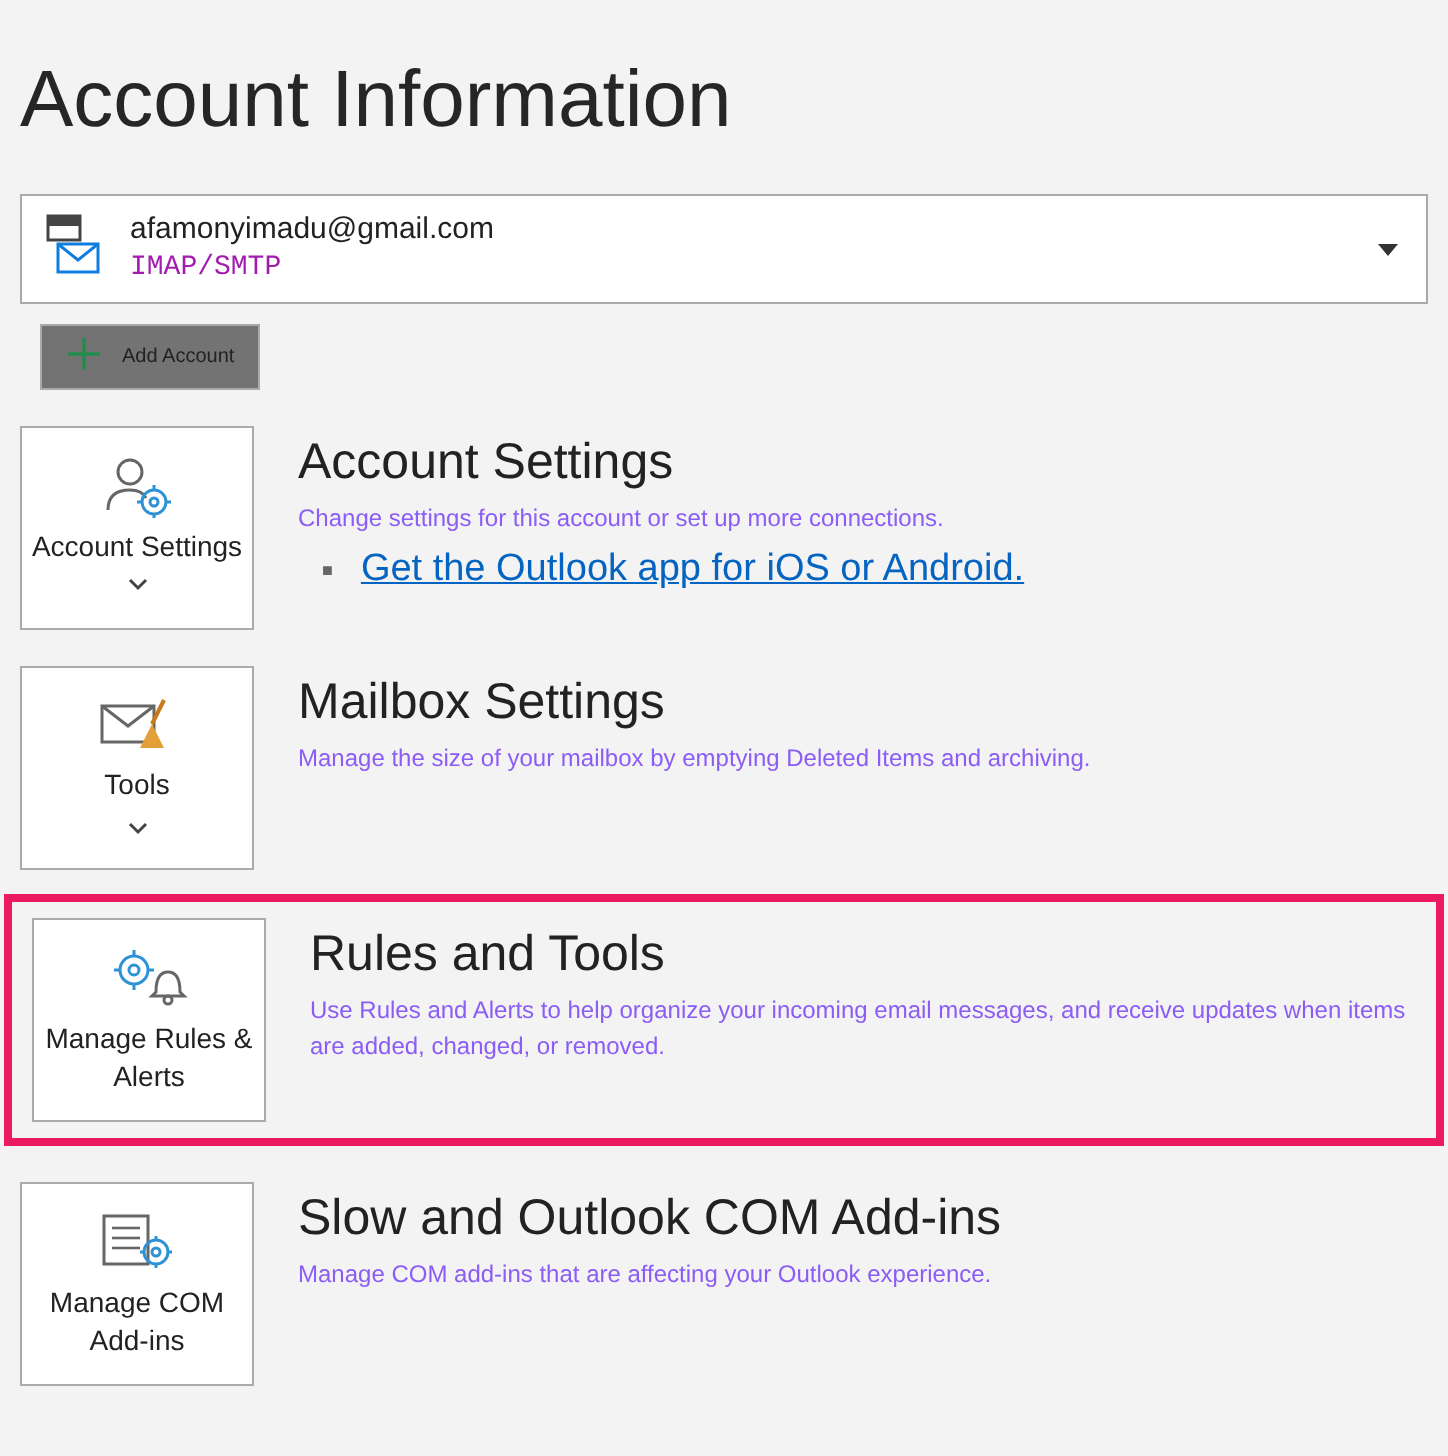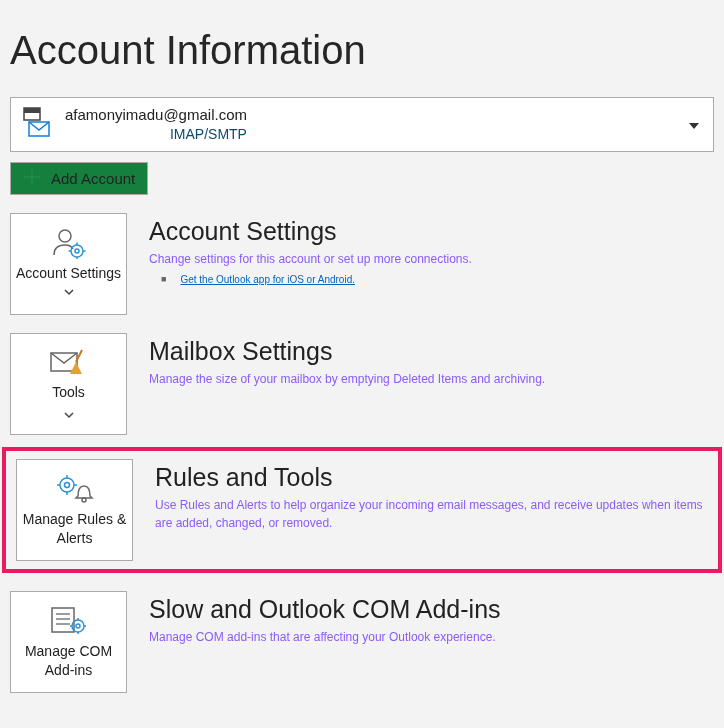--- a/index.html
+++ b/index.html
@@ -7,36 +7,35 @@
     .page-title { font-size: 40px; font-weight: 300; color: #262626; padding: 28px 0 24px 10px; }
     .account-selector {
       position: relative;
       margin: 0 10px;
       border: 1px solid #aaa;
       background: #fff;
       display: flex;
       align-items: center;
       padding: 6px 10px;
       gap: 12px;
-      text-align: right;
     }
     .account-icon { width: 32px; height: 40px; display: flex; flex-direction: column; align-items: center; justify-content: center; }
     .account-text { display: flex; flex-direction: column; line-height: 1.4; }
     .account-email { font-size: 15px; color: #222; }
-    .account-type { font-size: 14px; color: #0c4a6e; }
+    .account-type { font-size: 14px; color: #a21caf; font-family: Liberation Mono, monospace; }
     .chevron { position: absolute; right: 14px; top: 50%; transform: translateY(-50%); }
     .add-account {
-      margin: 10px 0 0 10px;
+      margin: 10px 0 0 20px;
       border: 1px solid #aaa;
-      background: #15803d;
+      background: #737373;
       display: inline-flex;
       align-items: center;
       gap: 10px;
       padding: 5px 12px;
-      font-size: 15px;
+      font-size: 10px;
       color: #222;
     }
     .section-row {
       display: flex;
       align-items: flex-start;
       padding: 0 10px;
       margin-top: 18px;
       gap: 22px;
     }
     .section-row.highlighted {
@@ -58,21 +57,21 @@
       flex-shrink: 0;
     }
     .tile-icon { height: 34px; display: flex; align-items: center; justify-content: center; }
     .tile-label { font-size: 14px; line-height: 1.3; color: #222; }
     .tile-chevron { }
     .section-body { display: flex; flex-direction: column; padding-top: 4px; }
     .section-title { font-size: 25px; font-weight: 400; color: #222; margin-bottom: 4px; }
     .section-desc { font-size: 12px; color: #8b5cf6; line-height: 1.5; }
     .bullet-row { display: flex; align-items: center; gap: 14px; margin-top: 6px; padding-left: 12px; }
     .bullet { font-size: 9px; color: #666; }
-    .link { color: #0563c1; font-size: 10px; }
+    .link { color: #0563c1; font-size: 19px; }
   </style>
 </head>
 <body>
 
 
 
 <div class="page-title">Account Information</div>
 
 
 <div class="account-selector">

